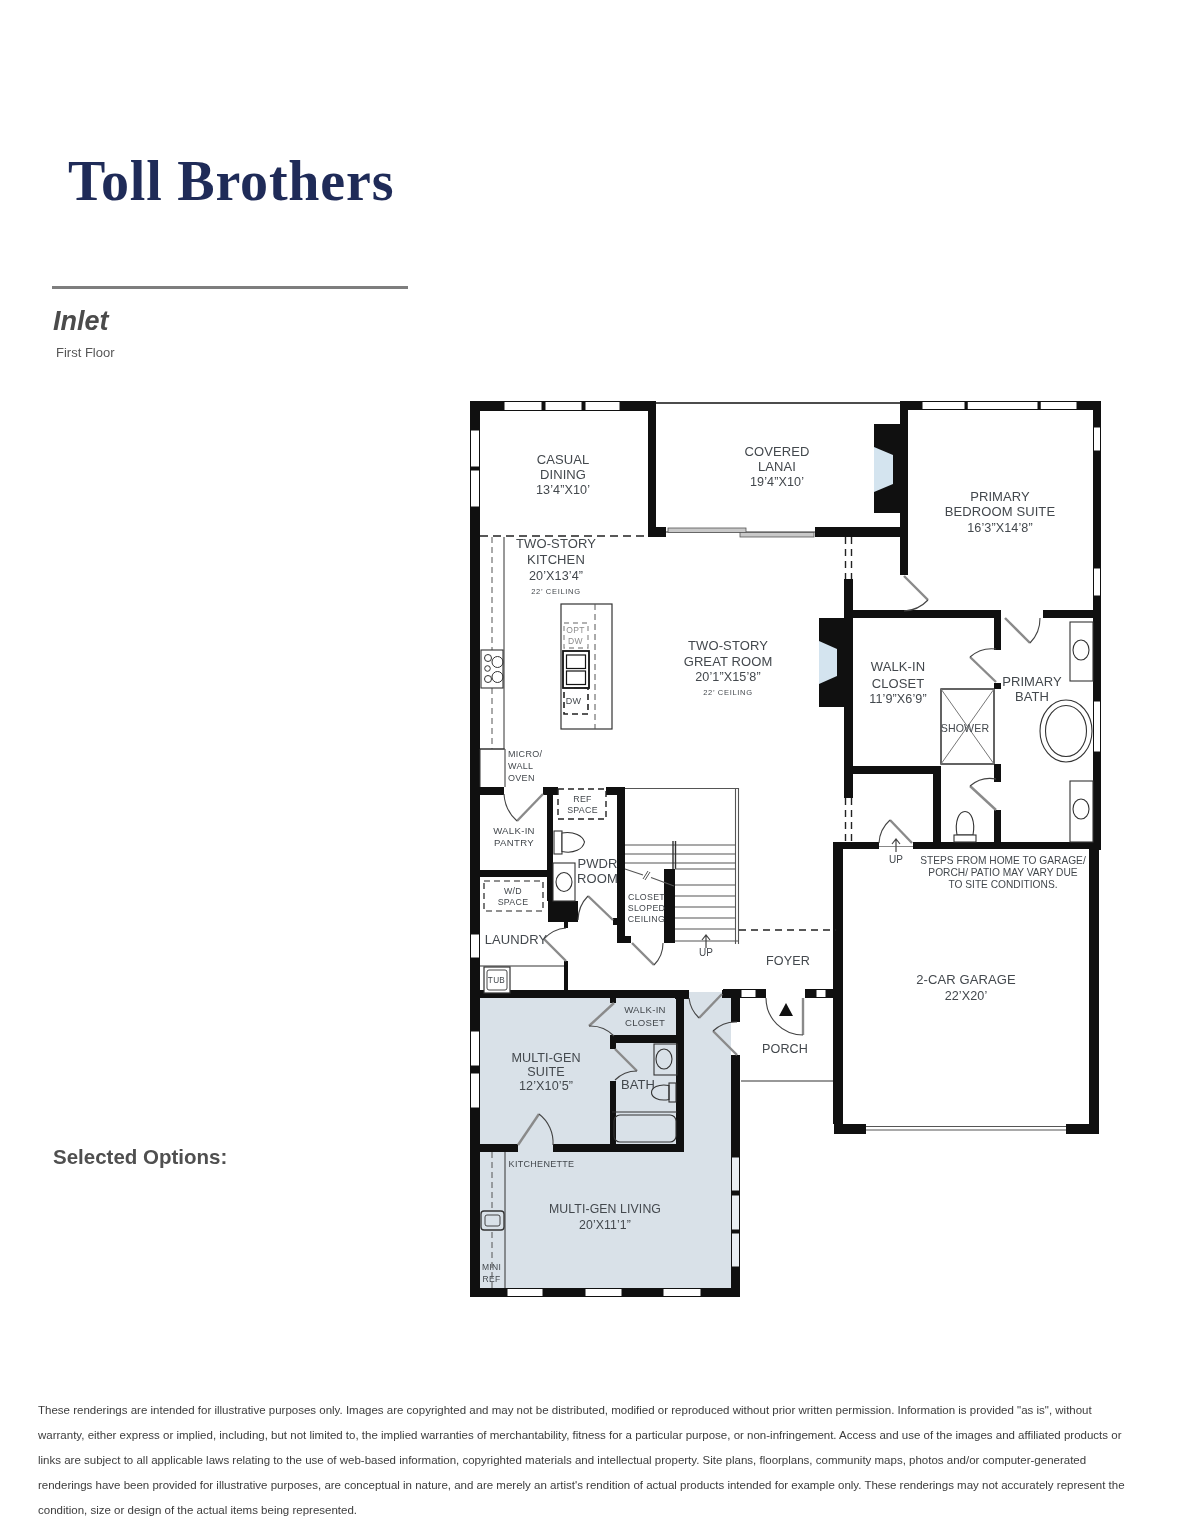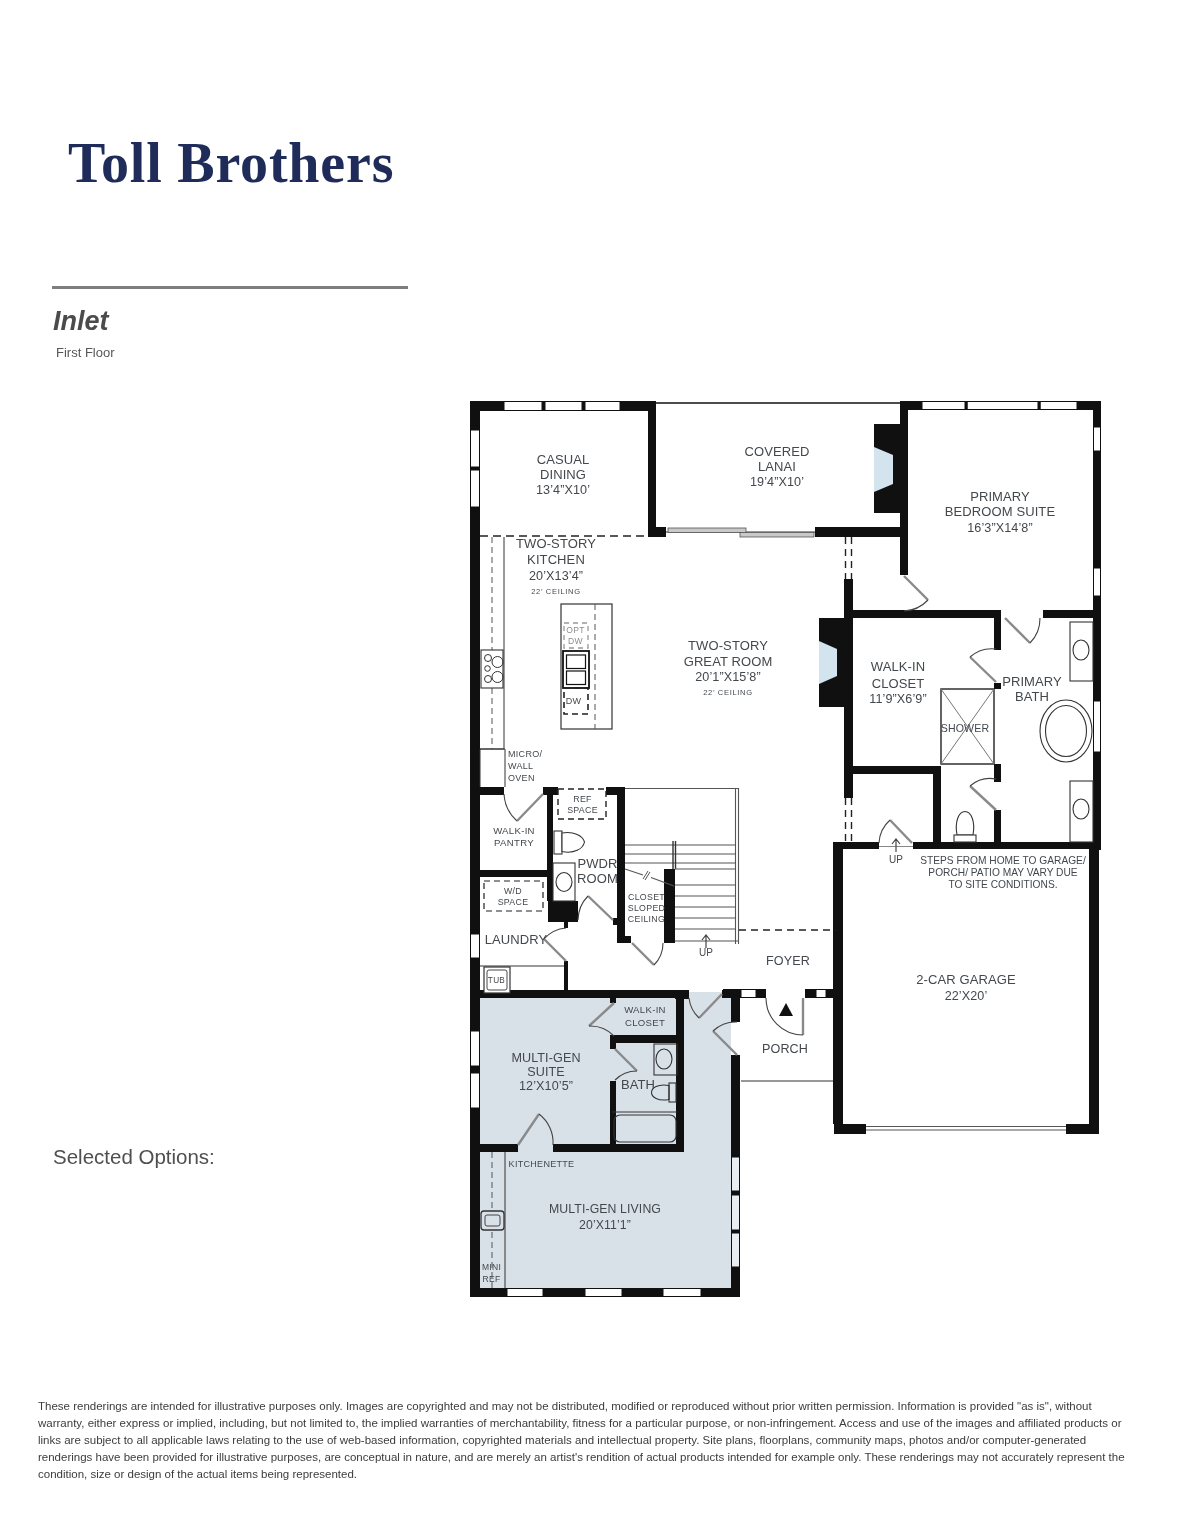--- a/index.html
+++ b/index.html
@@ -1,25 +1,25 @@
 <!DOCTYPE html>
 <html><head>
 <meta charset="utf-8">
 <style>
   html,body{margin:0;padding:0;background:#fff;}
   #page{position:relative;width:1187px;height:1536px;background:#fff;overflow:hidden;
         font-family:"Liberation Sans", sans-serif;}
-  .logo{position:absolute;left:68px;top:131px;font-family:"Liberation Serif",serif;
+  .logo{position:absolute;left:68px;top:149px;font-family:"Liberation Serif",serif;
         font-weight:bold;font-size:56px;color:#1f2b58;letter-spacing:0.8px;}
   .rule{position:absolute;left:52px;top:286px;width:356px;height:3px;background:#7e7e7e;}
   .inlet{position:absolute;left:53px;top:306px;font-size:27px;font-weight:bold;color:#4b4b4b;font-style:italic;}
   .floor{position:absolute;left:56px;top:345px;font-size:13px;color:#565656;}
-  .selhead{position:absolute;left:53px;top:1145px;font-size:20.5px;font-weight:normal;color:#4f4f4f;}
+  .selhead{position:absolute;left:53px;top:1145px;font-size:20.5px;font-weight:bold;color:#4f4f4f;}
   .sellist{position:absolute;left:53px;top:1192px;font-size:18.5px;color:#5b5b5b;line-height:24.7px;}
-  .fine{position:absolute;left:38px;top:1398px;width:1130px;font-size:11.5px;color:#3c3c3c;line-height:17px;}
+  .fine{position:absolute;left:38px;top:1398px;width:1130px;font-size:11.5px;color:#3c3c3c;line-height:25px;}
 </style>
 </head>
 <body>
 <div id="page">
 
   <div class="logo">Toll Brothers</div>
 
   <div class="rule"></div>
 
   <div class="inlet">Inlet</div>

